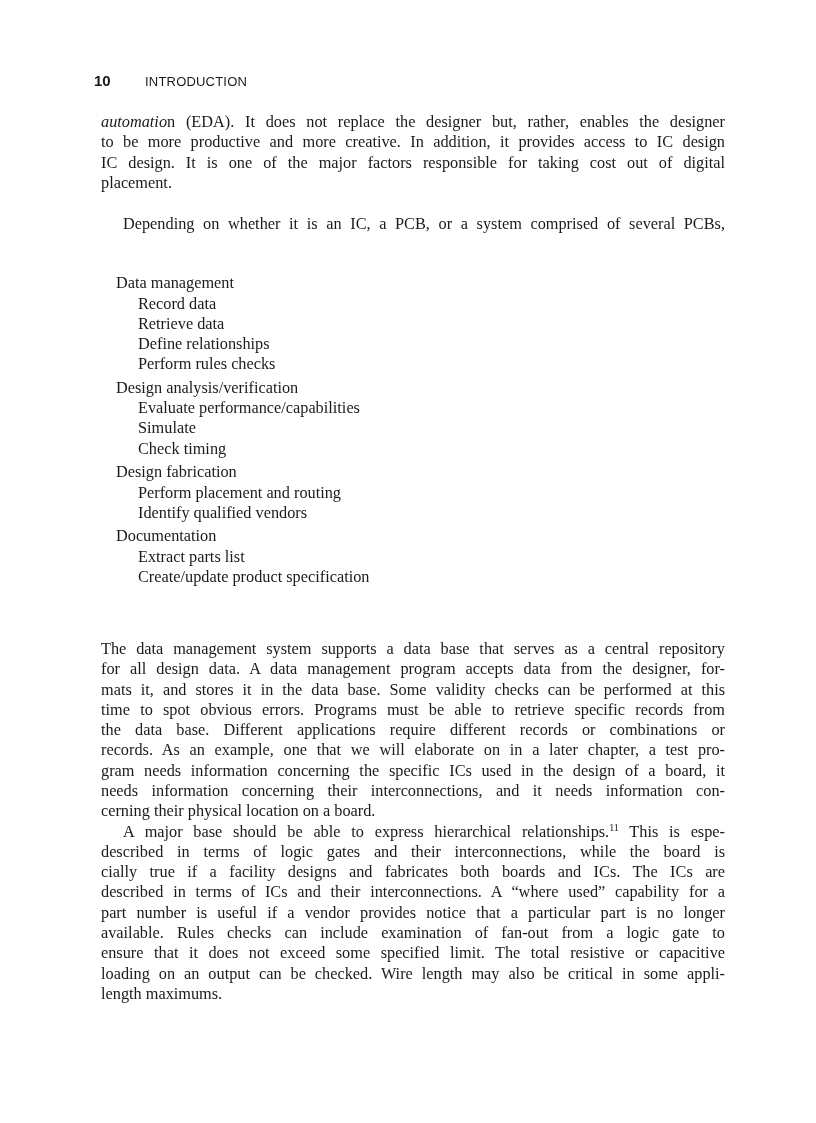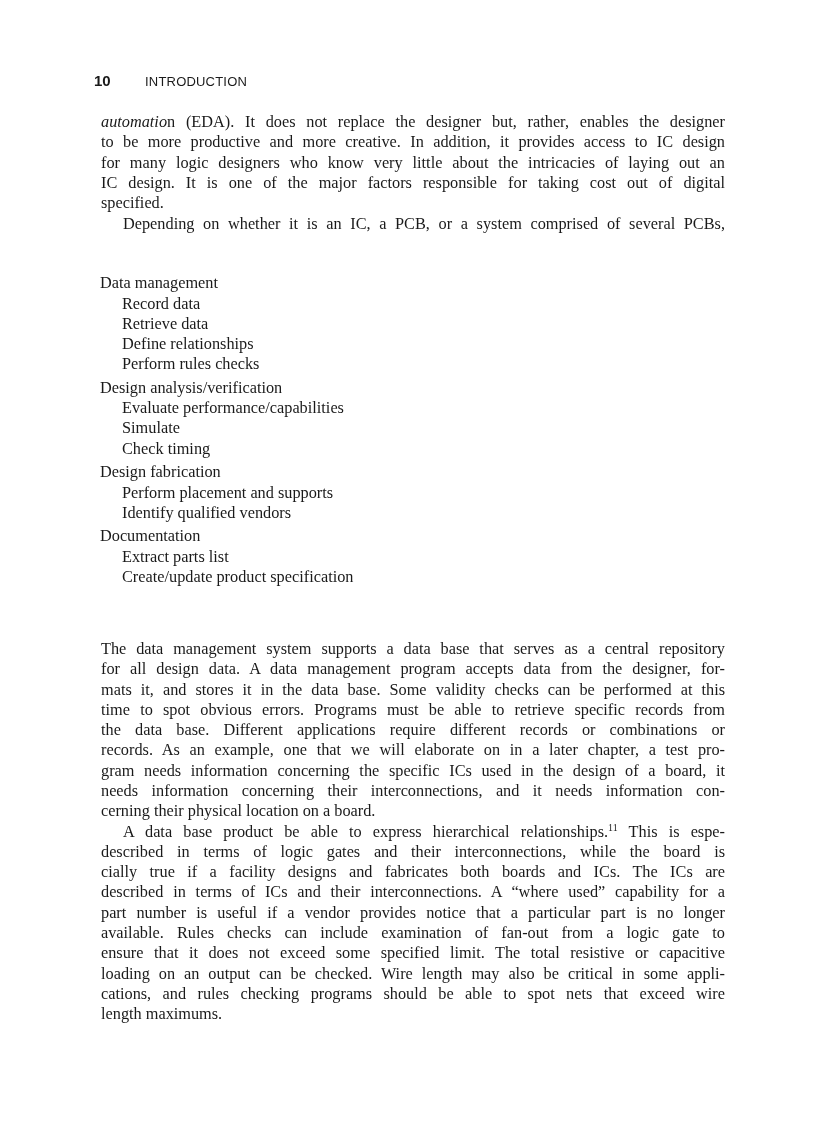--- a/index.html
+++ b/index.html
@@ -8,40 +8,39 @@
   .running-head .pnum { font-weight: bold; font-size: 15px; position: absolute; left: 0; top: 0; }
   .running-head .chap { font-size: 13px; letter-spacing: 0.2px; position: absolute; left: 51px; top: 2px; white-space: nowrap; }
   .body-text { position: absolute; left: 101px; width: 624px; font-family: "Liberation Serif", serif; font-size: 16.3px; line-height: 20.3px; }
   .line { display: block; text-align: justify; text-align-last: justify; white-space: nowrap; height: 20.3px; }
   .line.last { text-align-last: left; }
   .line.indent { padding-left: 22px; }
   .line > span.wrap { display: inline-block; width: 100%; text-align: justify; text-align-last: justify; white-space: normal; }
   .line.last > span.wrap { text-align-last: left; }
   .it { font-style: italic; }
   sup { font-size: 10px; line-height: 0; vertical-align: 6px; }
-  .list { position: absolute; left: 100px; top: 273px; font-family: "Liberation Serif", serif; font-size: 16.3px; }
+  .list { position: absolute; left: 116px; top: 273px; font-family: "Liberation Serif", serif; font-size: 16.3px; }
   .group { margin: 0; }
   .group + .group { margin-top: 3px; }
   .group-head { display: block; height: 20.5px; line-height: 20.5px; }
   .sub { display: block; padding-left: 22px; height: 20.3px; line-height: 20.3px; }
 </style>
 </head>
 <body>
 
 <div class="running-head">
   <span class="pnum">10</span>
   <span class="chap">INTRODUCTION</span>
 </div>
 
 <div class="body-text" style="top:112px;">
   <span class="line"><span class="wrap"><span class="it">automatio</span><span>n (EDA). It does not replace the designer but, rather, enables the designer</span></span></span>
   <span class="line"><span class="wrap">to be more productive and more creative. In addition, it provides access to IC design</span></span>
-  <span class="line"><span class="wrap">for many logic designers who know very little about the intricacies of laying out an</span></span>
   <span class="line"><span class="wrap">IC design. It is one of the major factors responsible for taking cost out of digital</span></span>
-  <span class="line last"><span class="wrap">specified.</span></span>
+  <span class="line last"><span class="wrap">placement.</span></span>
 </div>
 
 <div class="body-text" style="top:213.5px;">
   <span class="line indent"><span class="wrap">Depending on whether it is an IC, a PCB, or a system comprised of several PCBs,</span></span>
 </div>
 
 <div class="list">
   <div class="group">
     <span class="group-head">Data management</span>
     <span class="sub">Record data</span>
@@ -50,21 +49,21 @@
     <span class="sub">Perform rules checks</span>
   </div>
   <div class="group">
     <span class="group-head">Design analysis/verification</span>
     <span class="sub">Evaluate performance/capabilities</span>
     <span class="sub">Simulate</span>
     <span class="sub">Check timing</span>
   </div>
   <div class="group">
     <span class="group-head">Design fabrication</span>
-    <span class="sub">Perform placement and supports</span>
+    <span class="sub">Perform placement and routing</span>
     <span class="sub">Identify qualified vendors</span>
   </div>
   <div class="group">
     <span class="group-head">Documentation</span>
     <span class="sub">Extract parts list</span>
     <span class="sub">Create/update product specification</span>
   </div>
 </div>
 
 <div class="body-text" style="top:639px;">
@@ -73,23 +72,22 @@
   <span class="line"><span class="wrap">mats it, and stores it in the data base. Some validity checks can be performed at this</span></span>
   <span class="line"><span class="wrap">time to spot obvious errors. Programs must be able to retrieve specific records from</span></span>
   <span class="line"><span class="wrap">the data base. Different applications require different records or combinations or</span></span>
   <span class="line"><span class="wrap">records. As an example, one that we will elaborate on in a later chapter, a test pro-</span></span>
   <span class="line"><span class="wrap">gram needs information concerning the specific ICs used in the design of a board, it</span></span>
   <span class="line"><span class="wrap">needs information concerning their interconnections, and it needs information con-</span></span>
   <span class="line last"><span class="wrap">cerning their physical location on a board.</span></span>
 </div>
 
 <div class="body-text" style="top:821.5px;">
-  <span class="line indent"><span class="wrap"><span>A data base product be able to express hierarchical relationships.</span><sup>11</sup><span> This is espe-</span></span></span>
+  <span class="line indent"><span class="wrap"><span>A major base should be able to express hierarchical relationships.</span><sup>11</sup><span> This is espe-</span></span></span>
   <span class="line"><span class="wrap">described in terms of logic gates and their interconnections, while the board is</span></span>
   <span class="line"><span class="wrap">cially true if a facility designs and fabricates both boards and ICs. The ICs are</span></span>
   <span class="line"><span class="wrap">described in terms of ICs and their interconnections. A “where used” capability for a</span></span>
   <span class="line"><span class="wrap">part number is useful if a vendor provides notice that a particular part is no longer</span></span>
   <span class="line"><span class="wrap">available. Rules checks can include examination of fan-out from a logic gate to</span></span>
   <span class="line"><span class="wrap">ensure that it does not exceed some specified limit. The total resistive or capacitive</span></span>
   <span class="line"><span class="wrap">loading on an output can be checked. Wire length may also be critical in some appli-</span></span>
-  <span class="line"><span class="wrap">cations, and rules checking programs should be able to spot nets that exceed wire</span></span>
   <span class="line last"><span class="wrap">length maximums.</span></span>
 </div>
 
 </body></html>

